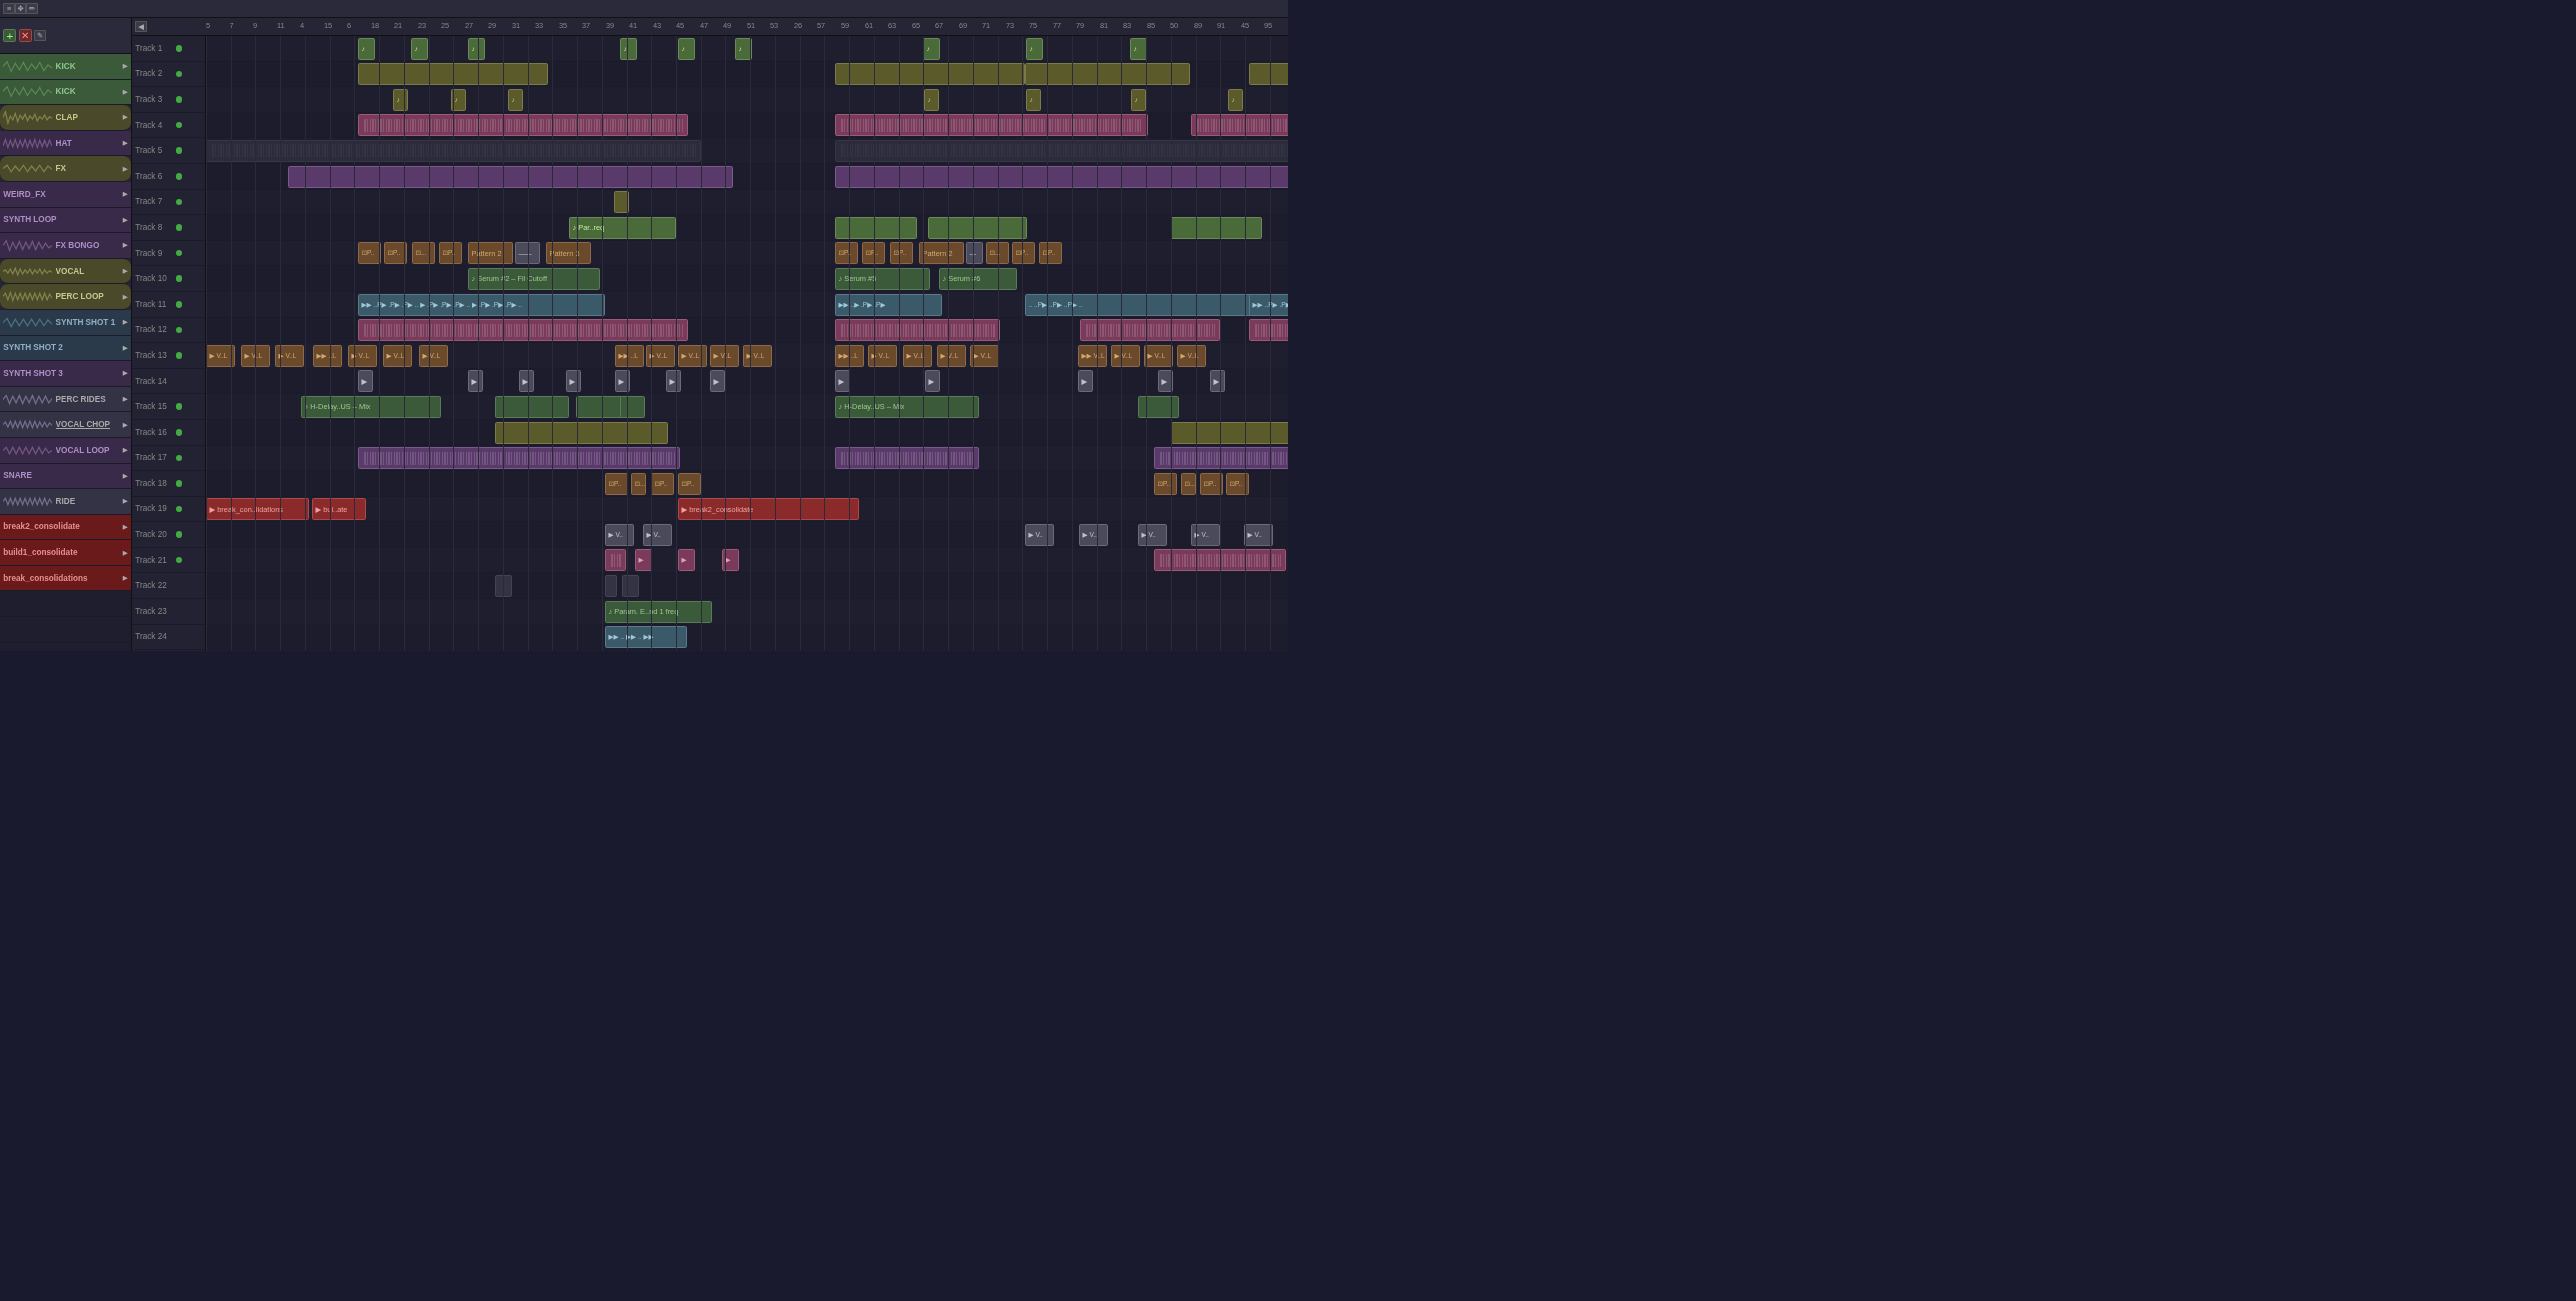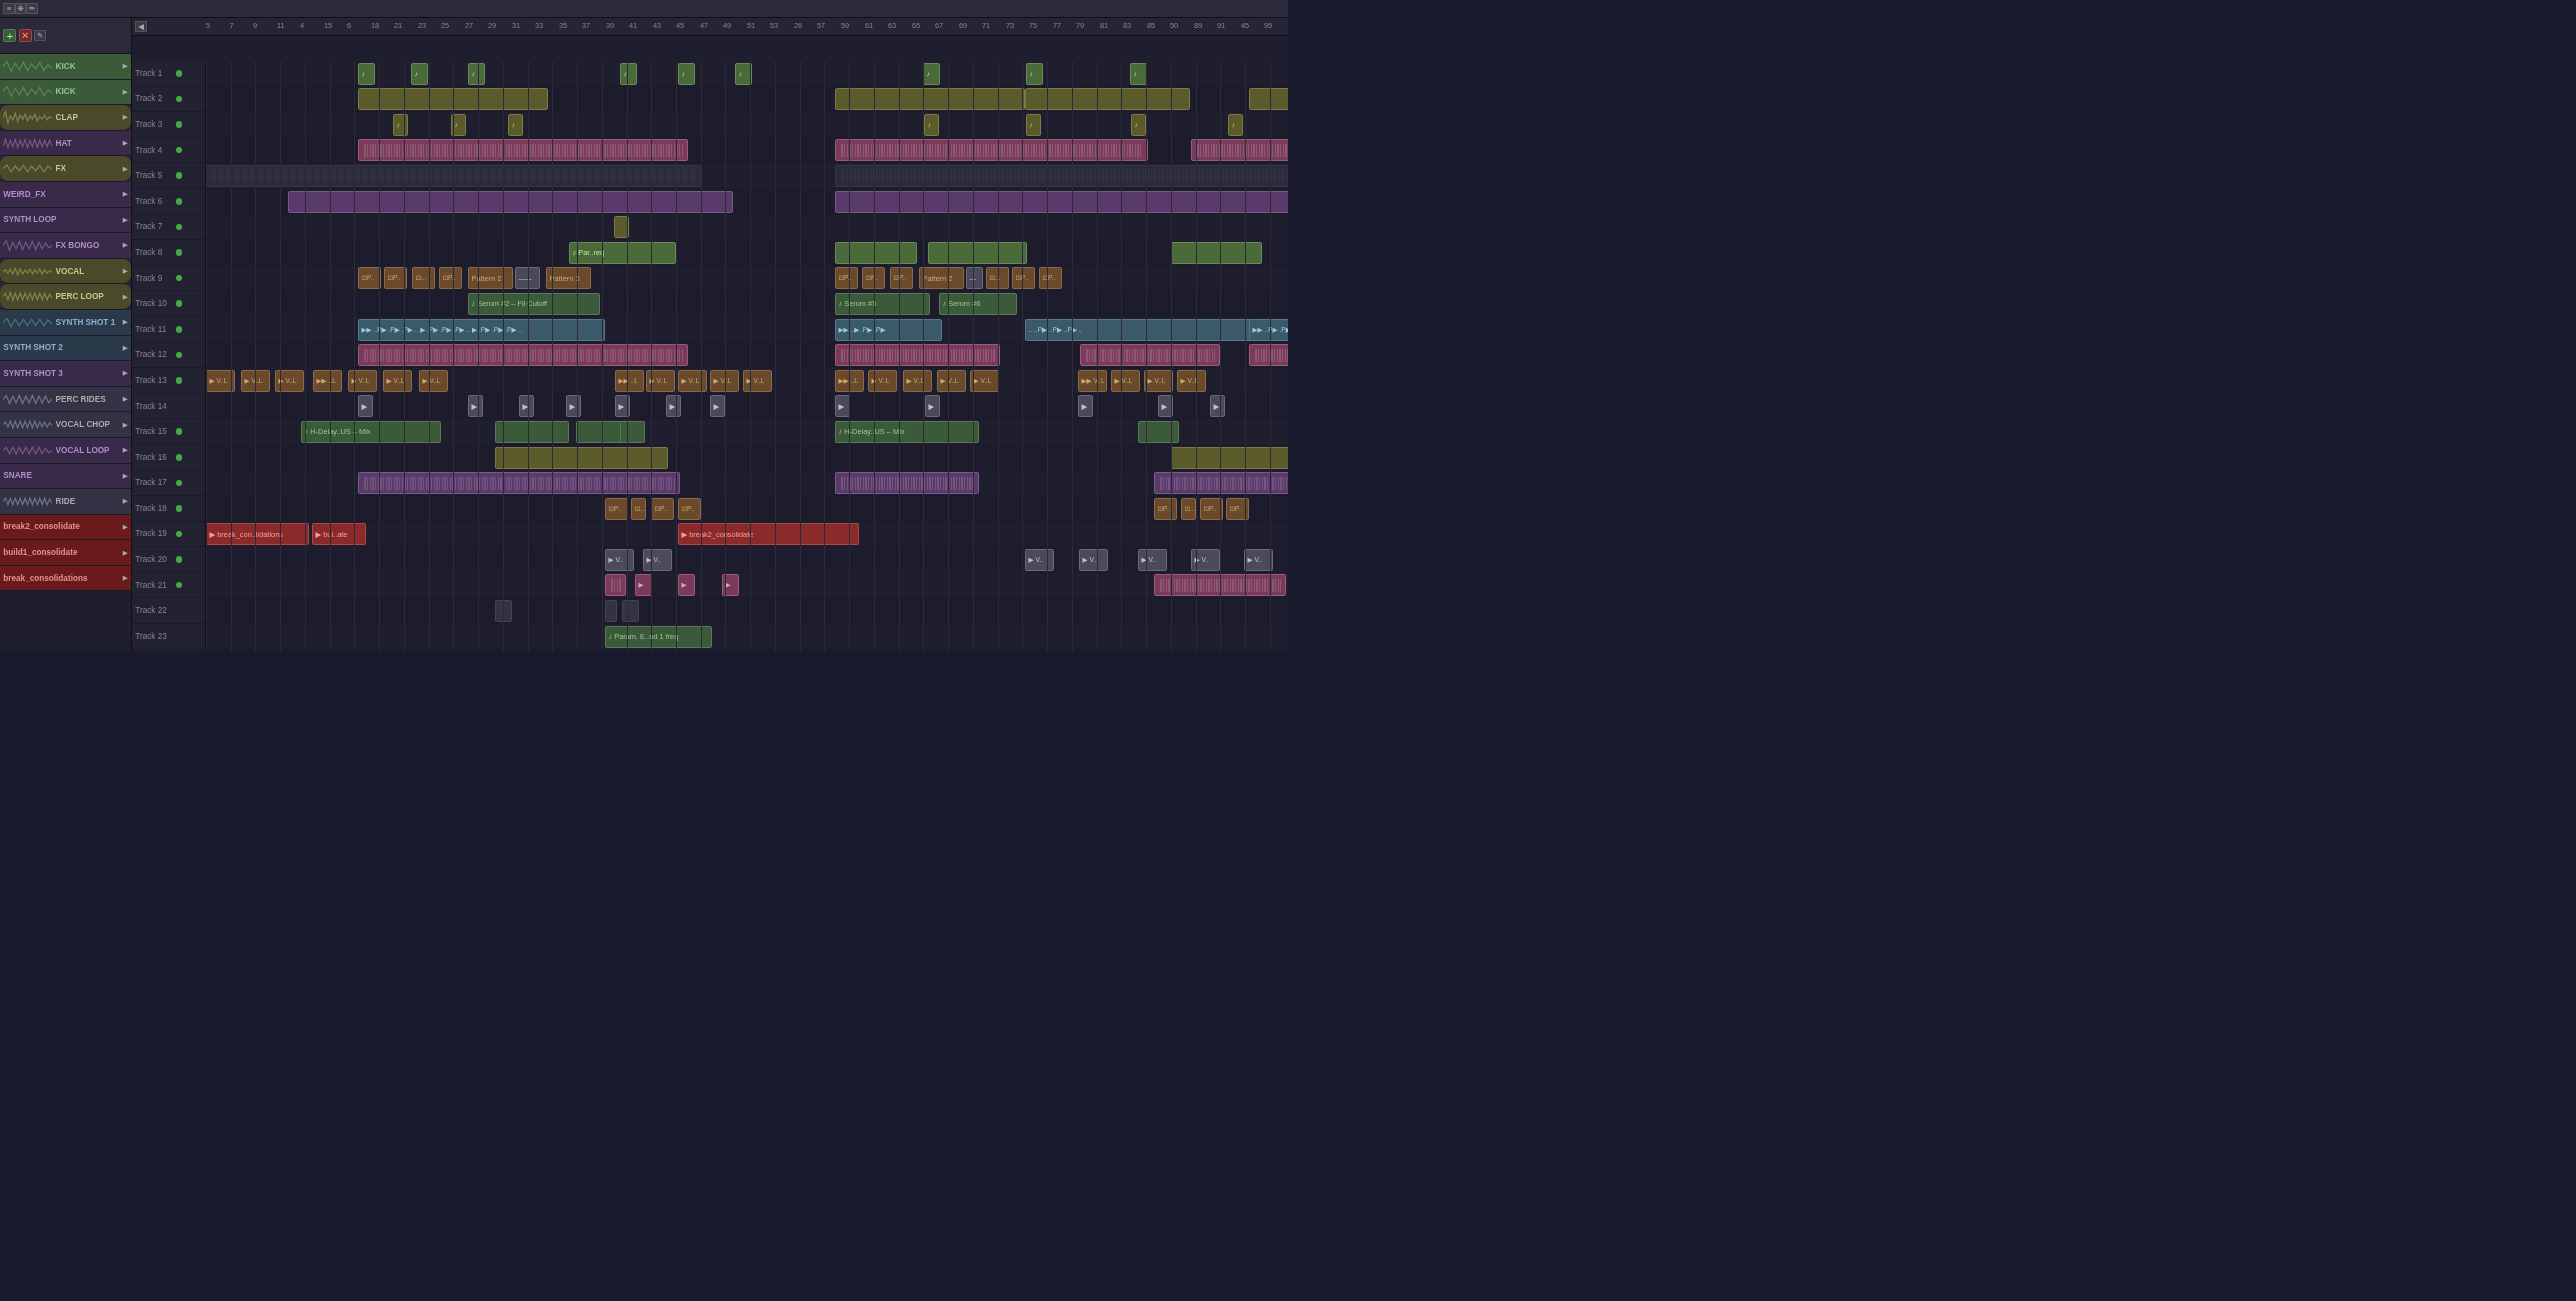--- a/index.html
+++ b/index.html
@@ -147,21 +147,20 @@
       color: #888;
       top: 3.3px;
     }
 
     
     .tracks-scroll {
       flex: 1;
       overflow-y: auto;
       overflow-x: hidden;
       display: flex;
-      margin-top: 25px;
     }
 
     .tracks-number-col {
       width: 74px;
       flex-shrink: 0;
       background: #222232;
       border-right: 0.8px solid #111;
     }
 
     .track-number-cell {
@@ -422,21 +421,21 @@
           <polyline points="0,9 4,4 8,14 12,5 16,13 20,4 24,14 28,5 32,13 36,4 40,14 44,5 48,13 52,5 56,13 60,8" fill="none" stroke="#8a8aaa" stroke-width="1.5"></polyline>
         </svg>
         <span class="track-label" style="color:#aaa;">PERC RIDES</span>
         <span class="track-arrow">▶</span>
       </div>
 
       <div class="track-item tc-gray" style="background:#333345;">
         <svg class="track-waveform" viewBox="0 0 60 18">
           <polyline points="0,9 3,6 6,12 9,5 12,13 15,5 18,13 21,5 24,13 27,5 30,13 33,5 36,13 39,5 42,13 45,6 48,12 51,6 54,12 57,7 60,10" fill="none" stroke="#8a8aaa" stroke-width="1.5"></polyline>
         </svg>
-        <span class="track-label" style="color:#aaa;">VOCAL CHOP</span>
+        <span class="track-label" style="color:#aaa;text-decoration:underline;">VOCAL CHOP</span>
         <span class="track-arrow">▶</span>
       </div>
 
       <div class="track-item tc-purple">
         <svg class="track-waveform" viewBox="0 0 60 18">
           <polyline points="0,9 4,5 8,13 12,5 16,13 20,5 24,13 28,5 32,13 36,5 40,13 44,5 48,13 52,6 56,12 60,9" fill="none" stroke="#8a6a9a" stroke-width="1.5"></polyline>
         </svg>
         <span class="track-label">VOCAL LOOP</span>
         <span class="track-arrow">▶</span>
       </div>

